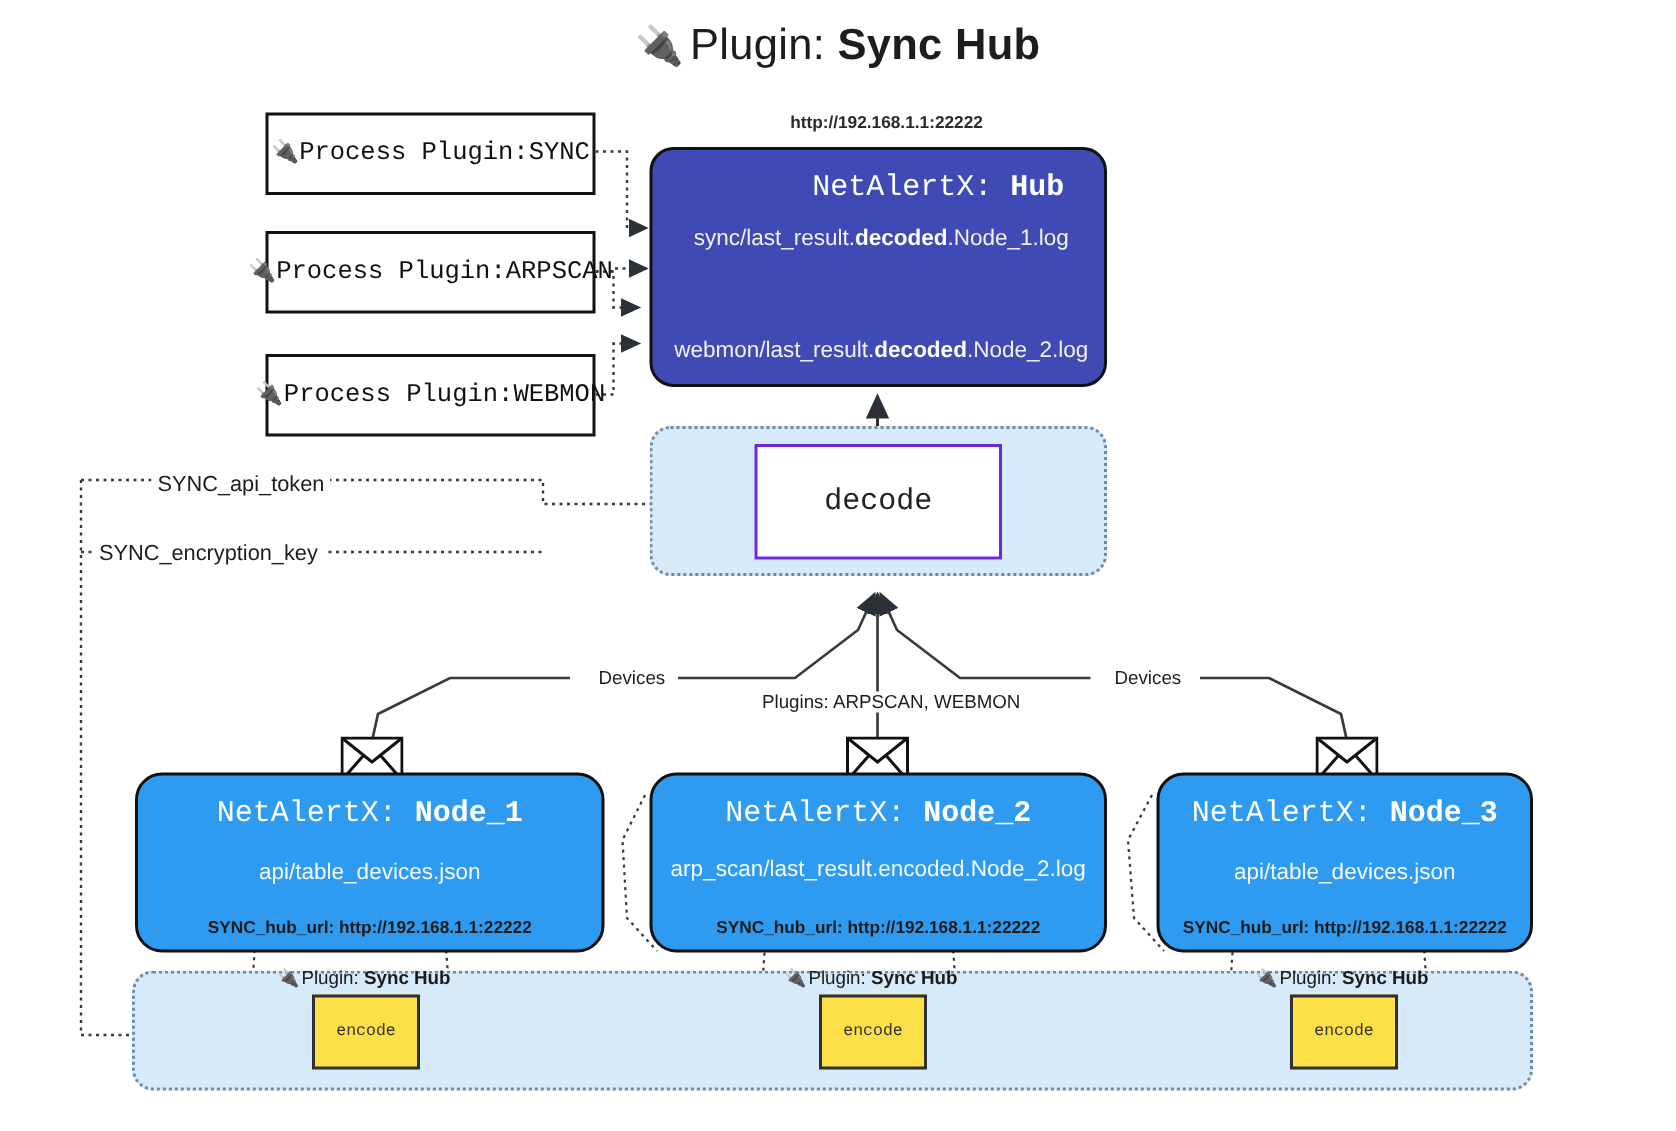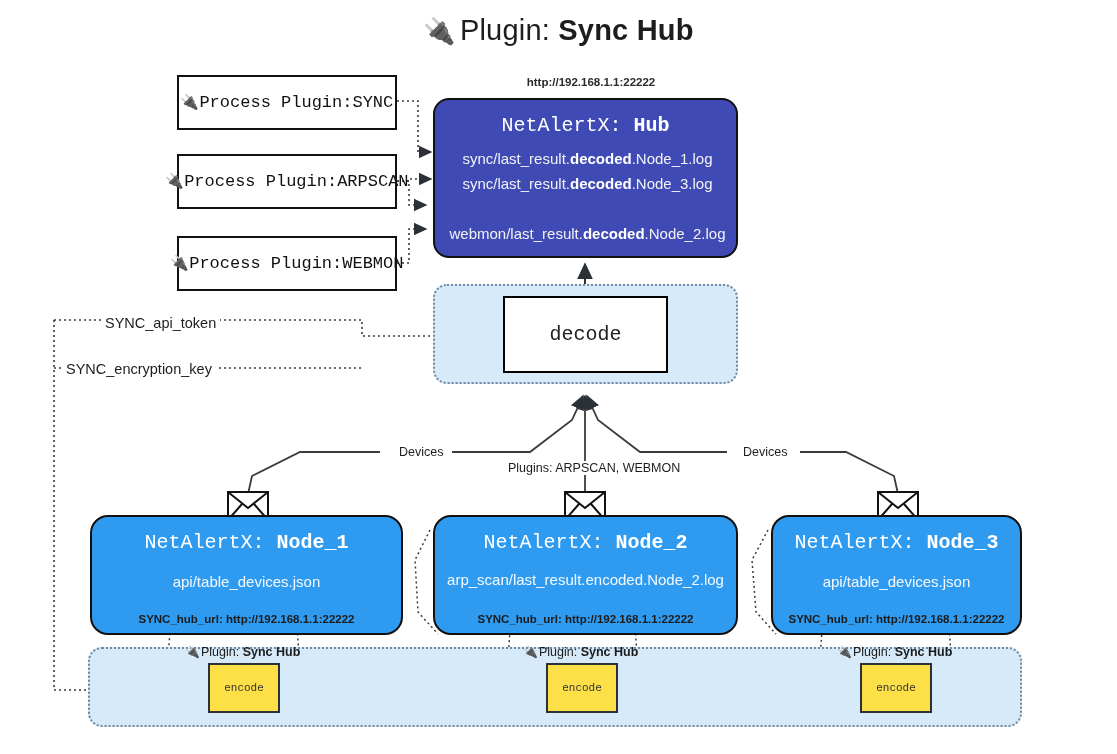--- a/index.html
+++ b/index.html
@@ -35,37 +35,37 @@
     position:absolute;left:441px;top:76px;width:300px;text-align:center;
     font-size:11.5px;font-weight:bold;color:#2b2b2b;
   }
   #hub-box{
     position:absolute;left:433px;top:98px;width:305px;height:160px;
     background:#3f4ab5;border:2px solid #111;border-radius:16px;
     box-sizing:border-box;color:#ffffff;
   }
   #hub-title{
     position:absolute;left:0;top:14px;width:100%;text-align:center;
-    font-family:"Liberation Mono","DejaVu Sans Mono",monospace;font-size:20px;
+    font-family:"Liberation Mono","DejaVu Sans Mono",monospace;font-size:20px;padding-left:40px;
   }
   #hub-title .b{font-weight:bold;}
   .hub-line{
     position:absolute;left:8px;width:289px;text-align:center;
     font-size:15px;white-space:nowrap;color:#f2f2f5;
   }
   .hub-line b{color:#ffffff;}
 
   
   #decode-group{
     position:absolute;left:433px;top:284px;width:305px;height:100px;
     background:#d6eaf9;border:2px dotted #6f8aa3;border-radius:14px;box-sizing:border-box;
   }
   #decode-box{
     position:absolute;left:503px;top:296px;width:165px;height:77px;
-    background:#ffffff;border:2px solid #000000;box-sizing:border-box;
+    background:#ffffff;border:2px solid #6d28d9;box-sizing:border-box;
     display:flex;align-items:center;justify-content:center;
     font-family:"Liberation Mono","DejaVu Sans Mono",monospace;font-size:20px;color:#222;
   }
 
   
   .node{
     position:absolute;background:#2f9bf0;border:2px solid #111;border-radius:18px;
     box-sizing:border-box;color:#ffffff;
   }
   .node .ntitle{
@@ -187,21 +187,20 @@
 </div>
 
 <div id="hub-url">http://192.168.1.1:22222</div>
 
 <div id="hub-box">
   <div id="hub-title">
     <span>NetAlertX:</span>
     <span class="b">Hub</span>
   </div>
   <div class="hub-line" style="top:50px;"><span>sync/last_result.</span><b>decoded</b><span>.Node_1.log</span></div>
-  <div class="hub-line" style="top:75px;"><span>sync/last_result.</span><b>decoded</b><span>.Node_3.log</span></div>
   <div class="hub-line" style="top:125px;"><span>webmon/last_result.</span><b>decoded</b><span>.Node_2.log</span></div>
 </div>
 
 <div id="decode-group"></div>
 <div id="decode-box">decode</div>
 
 <div class="tok-label" style="left:101px;top:315px;">SYNC_api_token</div>
 <div class="tok-label" style="left:62px;top:361px;">SYNC_encryption_key</div>
 
 <div class="edge-label" style="left:396px;top:445px;">Devices</div>

